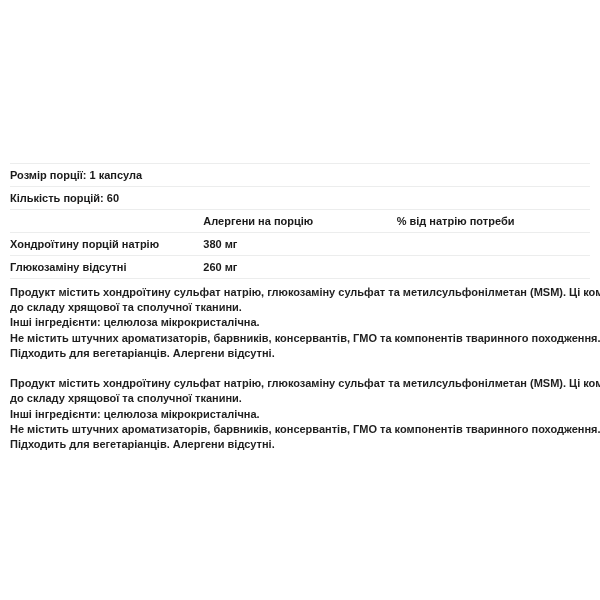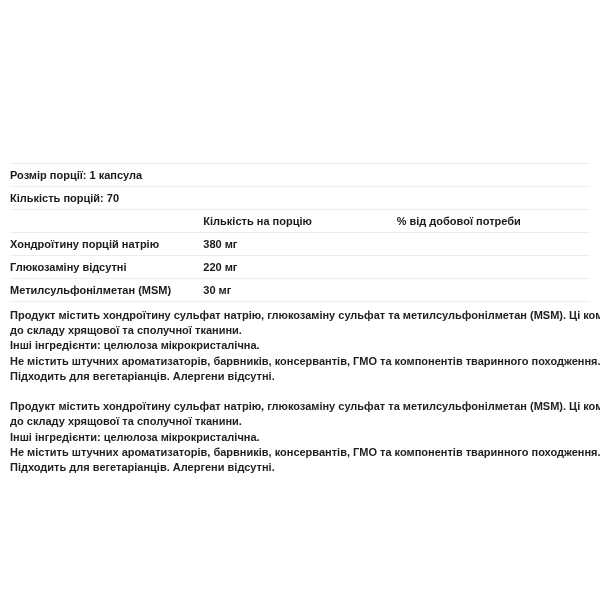--- a/index.html
+++ b/index.html
@@ -92,46 +92,41 @@
   <div class="top-spacer"></div>
 
   <table class="facts-table">
     <tbody>
 
       <tr class="serving-row">
         <td class="col-name" colspan="3">Розмір порції: 1 капсула</td>
       </tr>
 
       <tr class="servings-row">
-        <td class="col-name" colspan="3">Кількість порцій: 70</td>
+        <td class="col-name" colspan="3">Кількість порцій: 60</td>
       </tr>
 
       <tr class="head-row">
         <td class="col-name"></td>
-        <td class="col-amount">Кількість на порцію</td>
-        <td class="col-dv">% від добової потреби</td>
+        <td class="col-amount">Алергени на порцію</td>
+        <td class="col-dv">% від натрію потреби</td>
       </tr>
 
       <tr>
         <td class="col-name">Хондроїтину порцій натрію</td>
         <td class="col-amount">380 мг</td>
         <td class="col-dv"></td>
       </tr>
 
       <tr>
         <td class="col-name">Глюкозаміну відсутні</td>
-        <td class="col-amount">220 мг</td>
+        <td class="col-amount">260 мг</td>
         <td class="col-dv"></td>
       </tr>
 
-      <tr>
-        <td class="col-name">Метилсульфонілметан (MSM)</td>
-        <td class="col-amount">30 мг</td>
-        <td class="col-dv"></td>
-      </tr>
 
     </tbody>
   </table>
 
   <div class="description">
 
     <div class="para-block">
       <span class="line">Продукт містить хондроїтину сульфат натрію, глюкозаміну сульфат та метилсульфонілметан (MSM). Ці компоненти входять</span>
       <span class="line">до складу хрящової та сполучної тканини.</span>
       <span class="line">Інші інгредієнти: целюлоза мікрокристалічна.</span>

